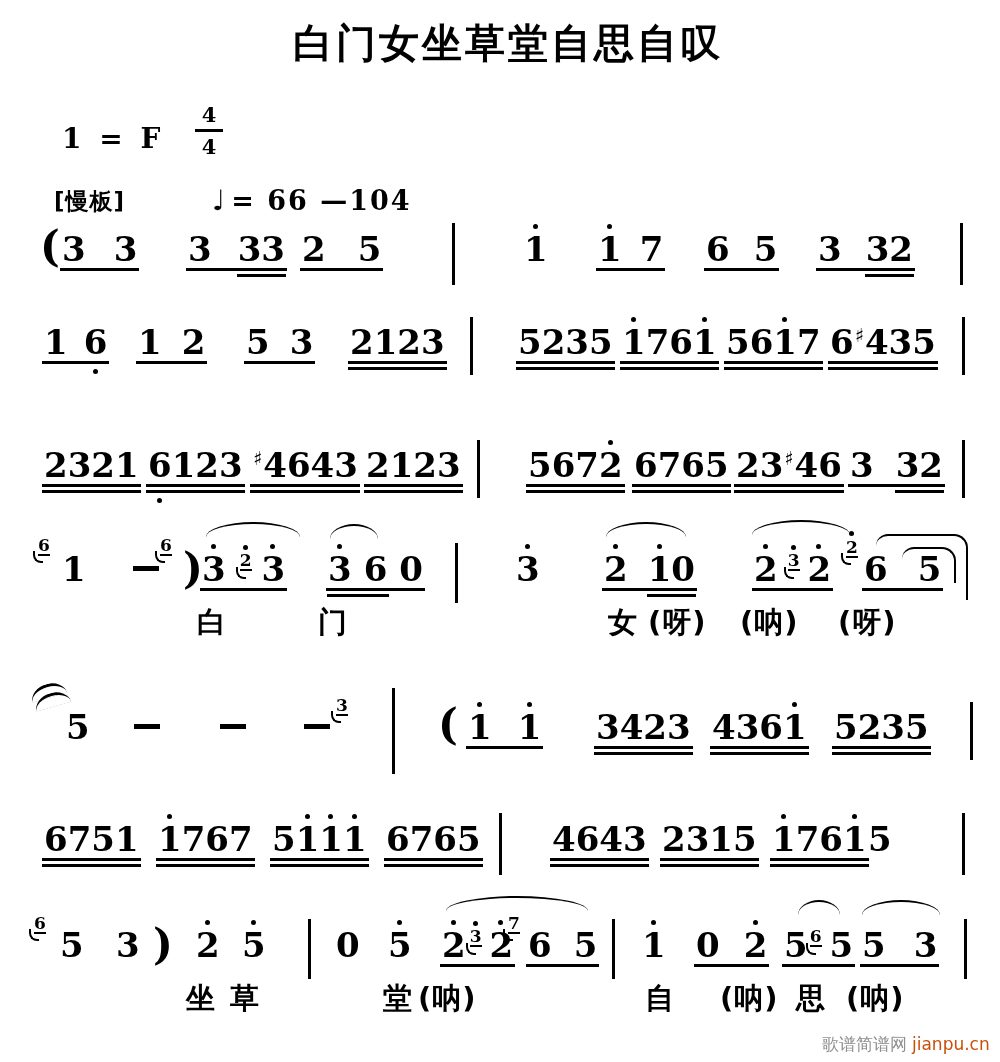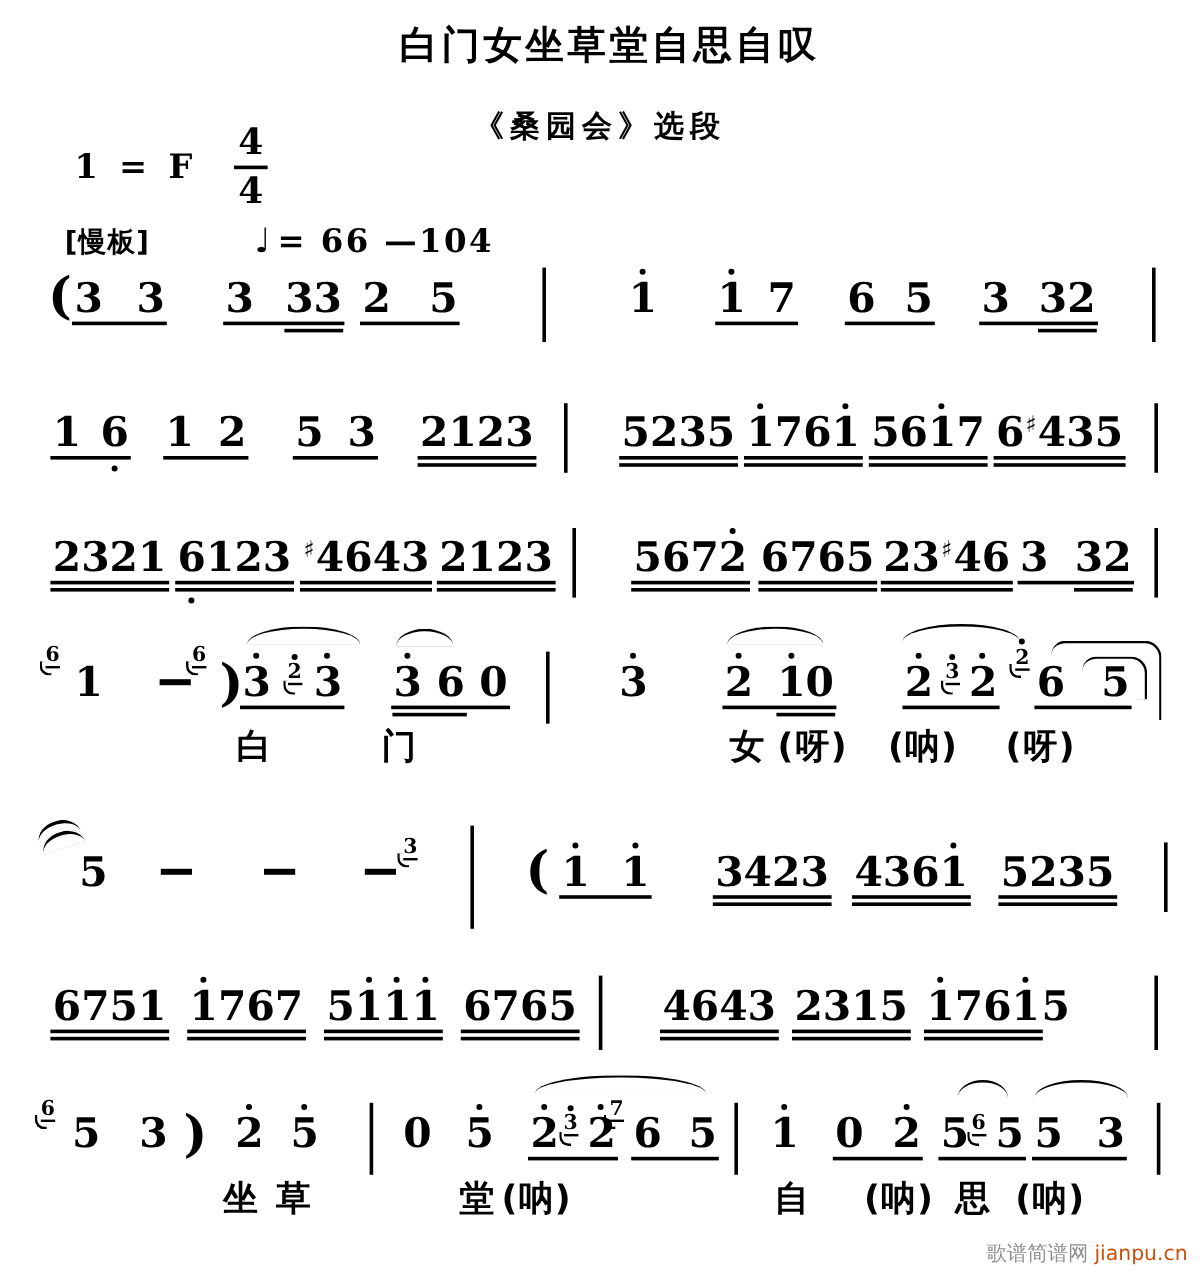--- a/index.html
+++ b/index.html
@@ -1,24 +1,24 @@
 <!DOCTYPE html>
 <html><head>
 <meta charset="utf-8">
 <style>
   html,body{margin:0;padding:0;background:#e8e8e8;}
   .page{position:relative;width:1000px;height:1062px;background:#ffffff;margin:0 auto;overflow:hidden;
         font-family:"DejaVu Serif",serif;color:#000;}
   
   .title{position:absolute;left:0;right:0;top:16px;text-align:center;
-         font-family:"DejaVu Sans",sans-serif;font-weight:900;font-size:32px;letter-spacing:3px;margin-left:16px;}
+         font-family:"DejaVu Sans",sans-serif;font-weight:900;font-size:40px;letter-spacing:3px;margin-left:16px;}
   .subtitle{position:absolute;left:0;right:0;top:88px;text-align:center;
          font-family:"DejaVu Sans",sans-serif;font-weight:700;font-size:25px;letter-spacing:5px;}
   .keysig{position:absolute;left:62px;top:122px;font-weight:700;font-size:28px;letter-spacing:4px;}
-  .frac{position:absolute;left:192px;top:104px;width:34px;text-align:center;font-weight:700;font-size:30px;line-height:1;}
+  .frac{position:absolute;left:192px;top:104px;width:34px;text-align:center;font-weight:700;font-size:21px;line-height:1;}
   .frac .bar{display:block;width:28px;height:3px;background:#000;margin:4px auto;}
   .perfnote{position:absolute;left:0;right:0;top:136px;text-align:center;
          font-family:"DejaVu Sans",sans-serif;font-weight:600;font-size:23px;letter-spacing:3px;}
   .credits{position:absolute;left:783px;top:136px;font-family:"DejaVu Sans",sans-serif;
            font-weight:700;font-size:24px;line-height:1.45;letter-spacing:1px;}
   .credits .row{white-space:nowrap;}
   .credits .role{margin-left:14px;}
   .tempo-label{position:absolute;left:54px;top:186px;font-family:"DejaVu Sans",sans-serif;
                font-weight:800;font-size:23px;letter-spacing:1px;}
   .tempo{position:absolute;left:212px;top:184px;font-weight:700;font-size:27px;letter-spacing:2px;}
@@ -55,21 +55,20 @@
   .watermark{position:absolute;left:822px;top:1033px;font-family:"DejaVu Sans",sans-serif;
              font-size:17px;white-space:nowrap;}
   .wm-name{color:#8f8f8f;}
   .wm-url{color:#c8500a;text-decoration:none;margin-left:5px;}
 </style>
 </head>
 <body>
 
 <div class="page">
   <div class="title">白门女坐草堂自思自叹</div>
-  <div class="subtitle">《桑园会》选段</div>
   <div class="keysig">1 = F</div>
   <div class="frac">
     <span>4</span>
     <span class="bar"></span>
     <span>4</span>
   </div>
   <div class="tempo-label">[慢板]</div>
   <div class="tempo">
     <span class="nq">♩</span><span>= 66 —104</span>
   </div>
@@ -80,21 +79,21 @@
         <div class="group" style="left: 62px; top: 0px;"><span class="n">3</span><span class="n" style="margin-left: 28px;">3</span><div class="ul" style="left: -2px; width: 79px; top: 36px;"></div></div>
         <div class="group" style="left: 188px; top: 0px; text-decoration: underline;"><span class="n">3</span><span class="n" style="margin-left: 26px;">3</span><span class="n">3</span><div class="ul" style="left: -2px; width: 101px; top: 36px;"></div><div class="ul" style="left: 49px; width: 49px; top: 42px;"></div></div>
         <div class="group" style="left: 302px; top: 0px;"><span class="n">2</span><span class="n" style="margin-left: 32px;">5</span><div class="ul" style="left: -2px; width: 83px; top: 36px;"></div></div>
         <div class="vbar" style="left: 452px; top: -9px; height: 62px;"></div>
         <span class="note" style="position: absolute; left: 524px;">1<div class="dot hi"></div></span>
         <div class="group" style="left: 598px; top: 0px;"><span class="n">1<div class="dot hi"></div></span><span class="n" style="margin-left: 18px;">7</span><div class="ul" style="left: -2px; width: 69px; top: 36px;"></div></div>
         <div class="group" style="left: 706px; top: 0px;"><span class="n">6</span><span class="n" style="margin-left: 24px;">5</span><div class="ul" style="left: -2px; width: 75px; top: 36px;"></div></div>
         <div class="group" style="left: 818px; top: 0px;"><span class="n">3</span><span class="n" style="margin-left: 24px;">3</span><span class="n">2</span><div class="ul" style="left: -2px; width: 99px; top: 36px;"></div><div class="ul" style="left: 47px; width: 49px; top: 42px;"></div></div>
         <div class="vbar" style="left: 960px; top: -9px; height: 62px;"></div>
       </div>
-      <div class="sline" style="top: 344px; text-decoration: underline;">
+      <div class="sline" style="top: 325px; text-decoration: underline;">
         <div class="group" style="left: 44px; top: 0px;"><span class="n">1</span><span class="n" style="margin-left: 16px;">6<div class="dot" style="top: 44px;"></div></span><div class="ul" style="left: -2px; width: 67px; top: 36px;"></div></div>
         <div class="group" style="left: 138px; top: 0px;"><span class="n">1</span><span class="n" style="margin-left: 20px;">2</span><div class="ul" style="left: -2px; width: 71px; top: 36px;"></div></div>
         <div class="group" style="left: 246px; top: 0px;"><span class="n">5</span><span class="n" style="margin-left: 20px;">3</span><div class="ul" style="left: -2px; width: 71px; top: 36px;"></div></div>
         <div class="group" style="left: 350px; top: 0px;"><span class="n">2</span><span class="n">1</span><span class="n">2</span><span class="n">3</span><div class="ul" style="left: -2px; width: 99px; top: 36px;"></div><div class="ul" style="left: -2px; width: 99px; top: 42px;"></div></div>
         <div class="vbar" style="left: 470px; top: -8px; height: 58px;"></div>
         <div class="group" style="left: 518px; top: 0px;"><span class="n">5</span><span class="n">2</span><span class="n">3</span><span class="n">5</span><div class="ul" style="left: -2px; width: 99px; top: 36px;"></div><div class="ul" style="left: -2px; width: 99px; top: 42px;"></div></div>
         <div class="group" style="left: 622px; top: 0px;"><span class="n">1<div class="dot hi"></div></span><span class="n">7</span><span class="n">6</span><span class="n">1<div class="dot hi"></div></span><div class="ul" style="left: -2px; width: 99px; top: 36px;"></div><div class="ul" style="left: -2px; width: 99px; top: 42px;"></div></div>
         <div class="group" style="left: 726px; top: 0px;"><span class="n">5</span><span class="n">6</span><span class="n">1<div class="dot hi"></div></span><span class="n">7</span><div class="ul" style="left: -2px; width: 99px; top: 36px;"></div><div class="ul" style="left: -2px; width: 99px; top: 42px;"></div></div>
         <div class="group" style="left: 830px; top: 0px;"><span class="n">6</span><span class="n sup">♯</span><span class="n">4</span><span class="n">3</span><span class="n">5</span><div class="ul" style="left: -2px; width: 110px; top: 36px;"></div><div class="ul" style="left: -2px; width: 110px; top: 42px;"></div></div>
         <div class="vbar" style="left: 962px; top: -8px; height: 58px;"></div>

